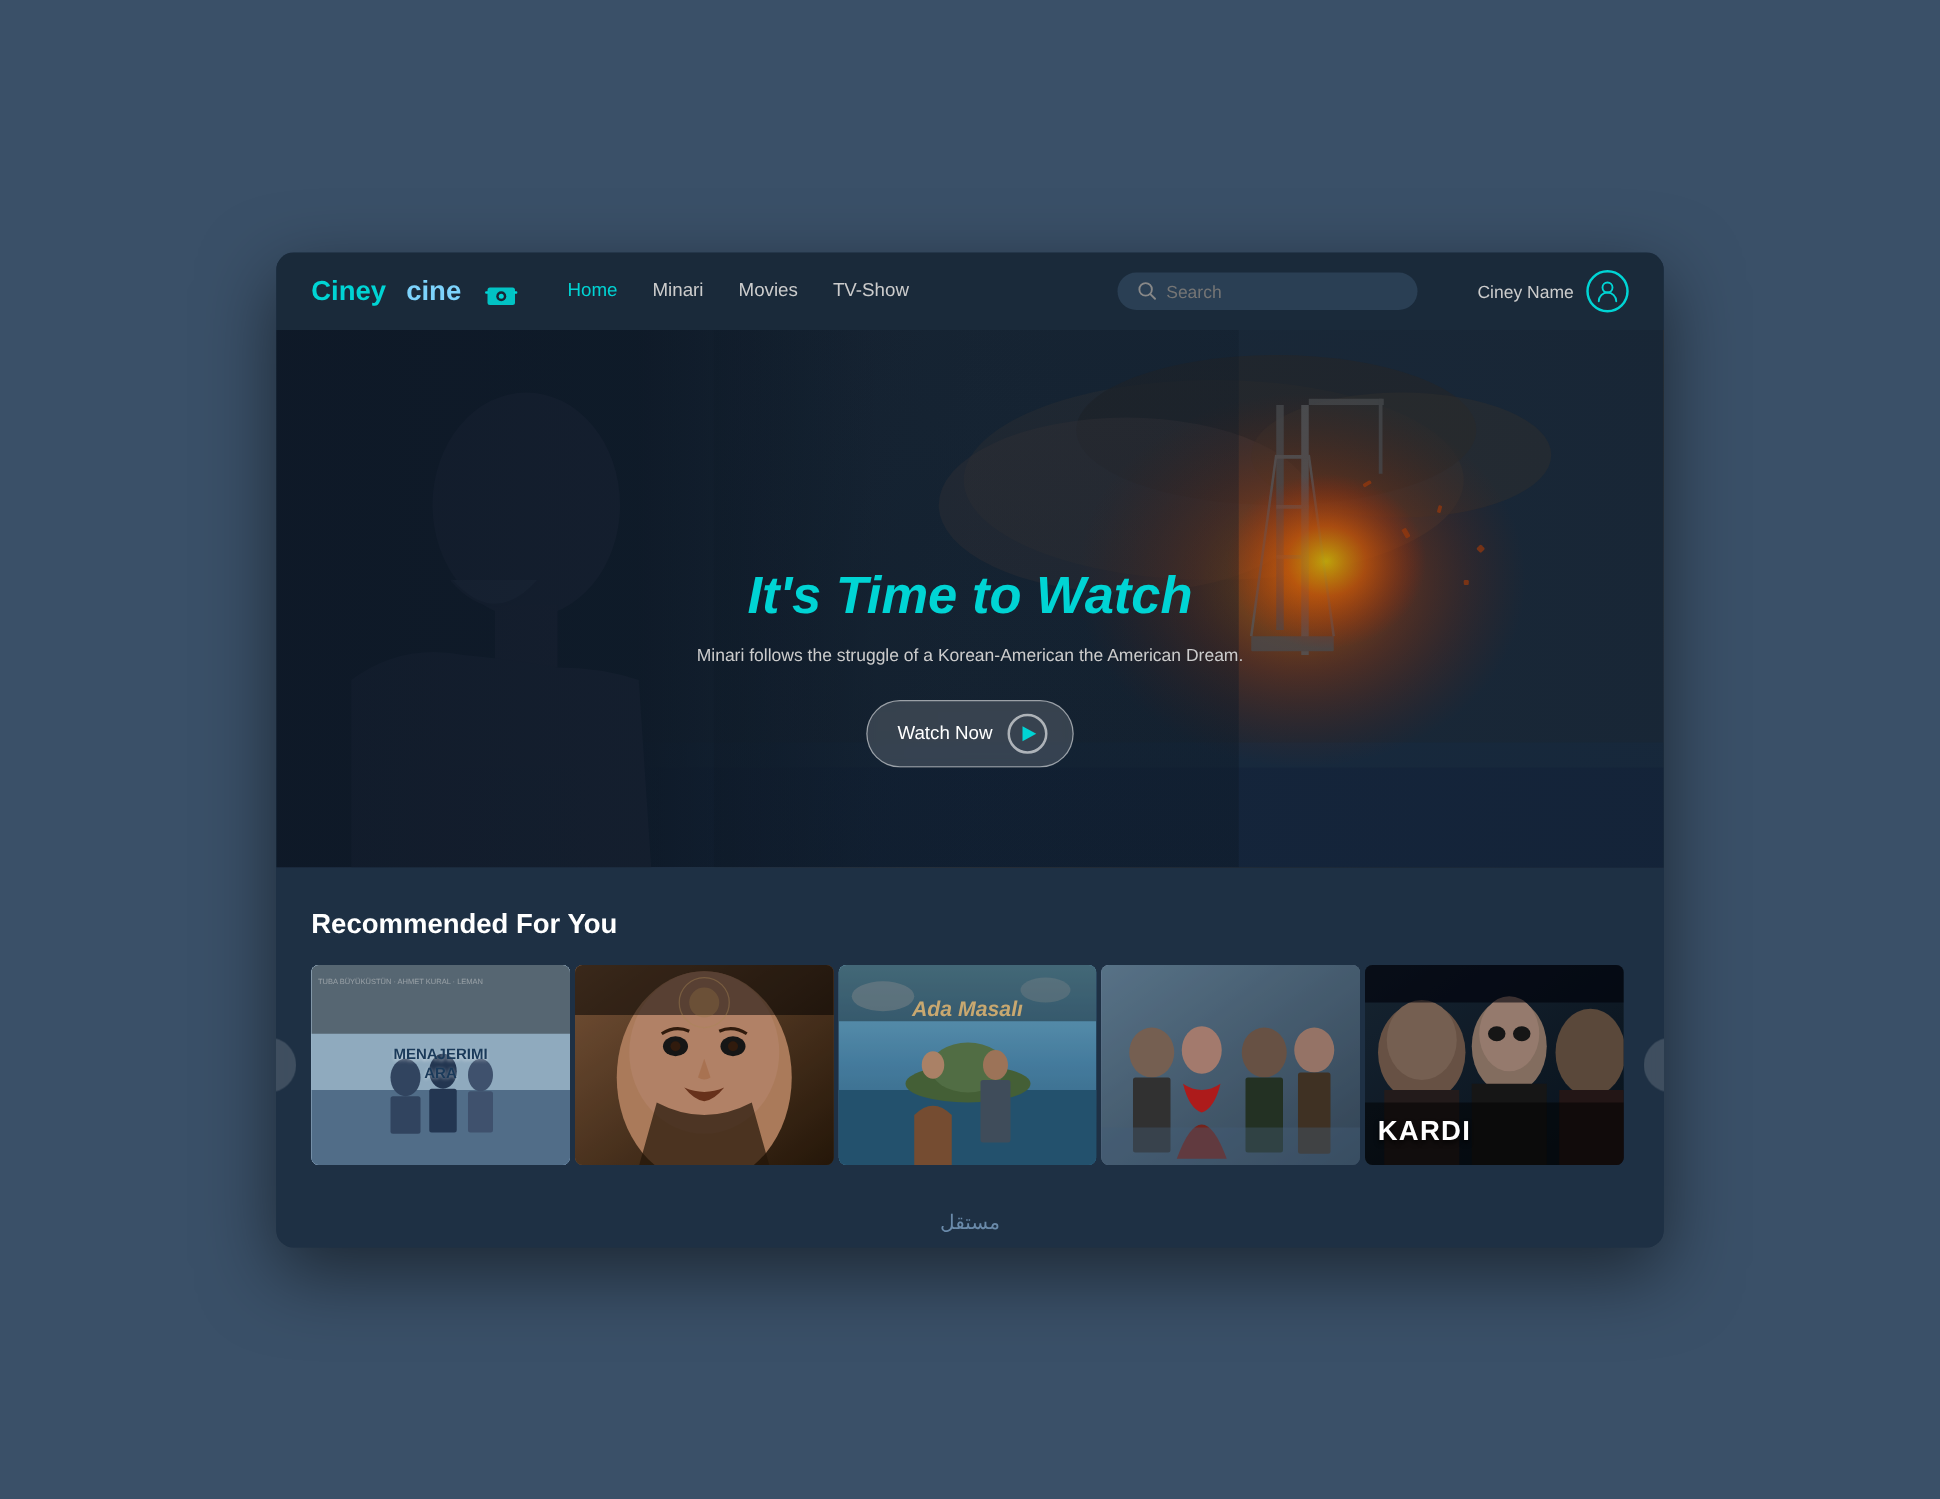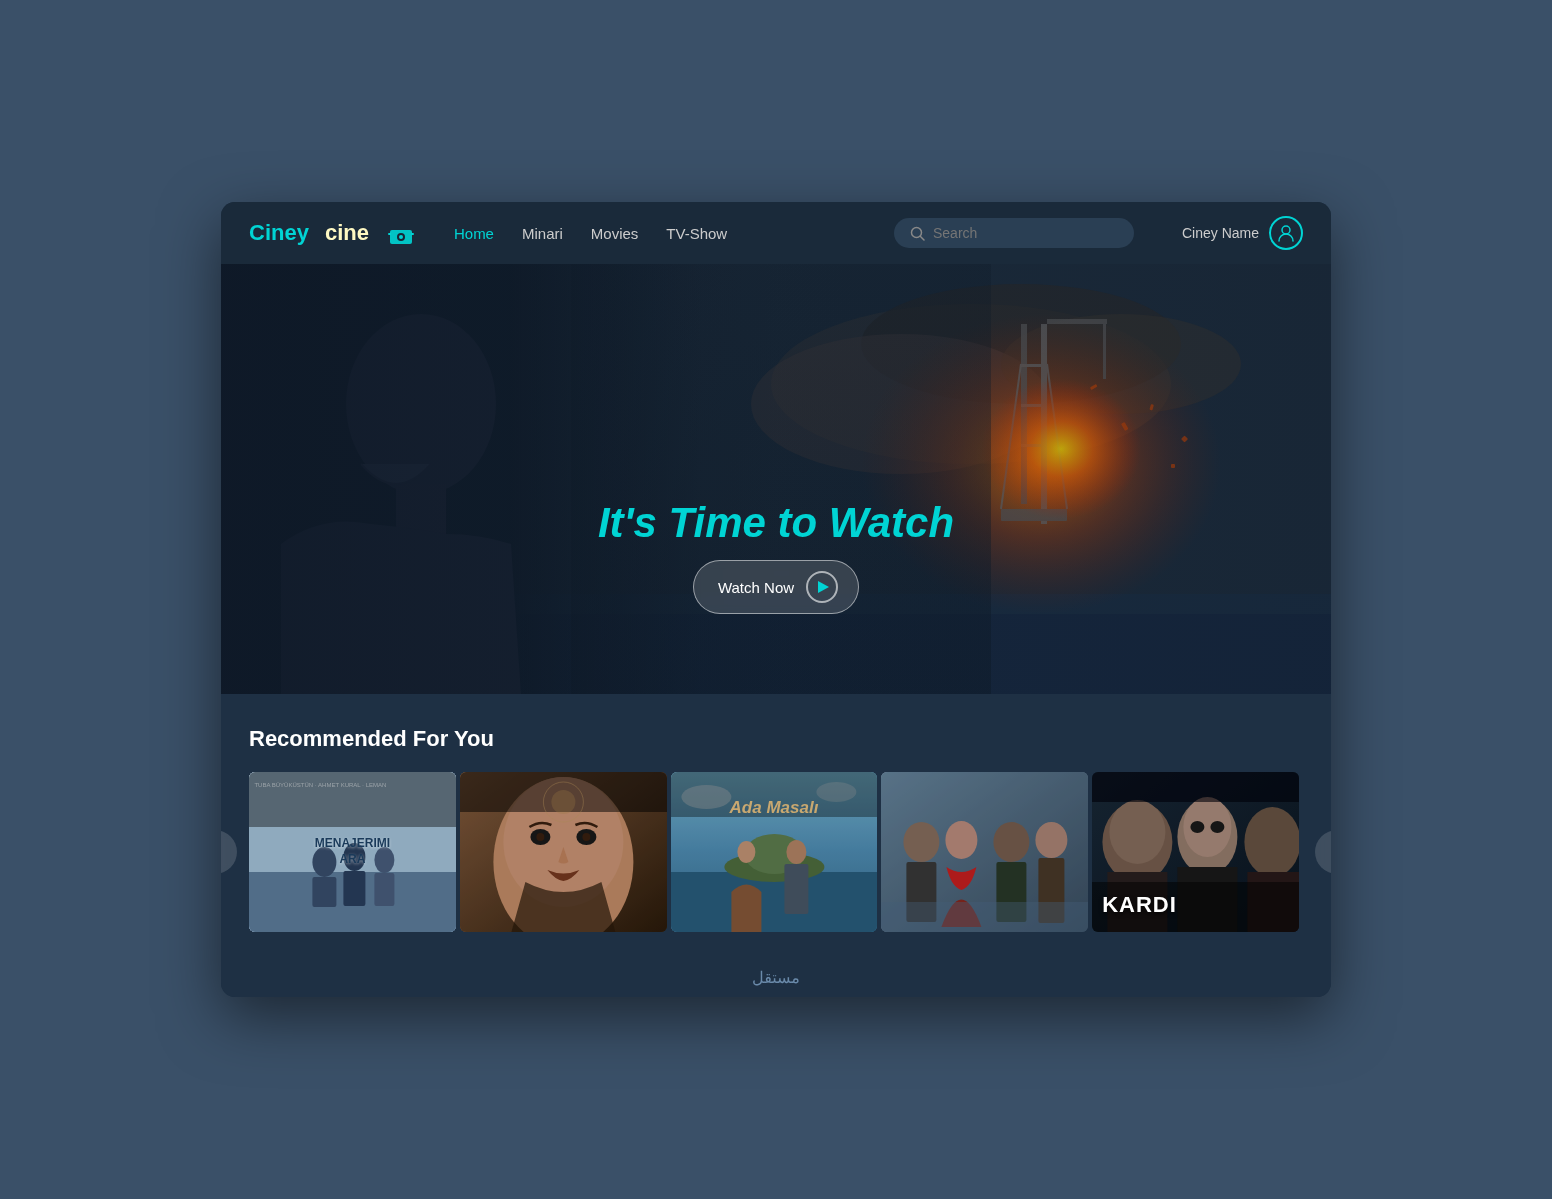--- a/index.html
+++ b/index.html
@@ -31,21 +31,21 @@
     .logo {
       display: flex;
       align-items: flex-end;
       gap: 16px;
       font-size: 22px;
       font-weight: 700;
       color: #fff;
       margin-right: 8px;
     }
     .logo .logo-ciney { color: #00d4d4; }
-    .logo .logo-cine { color: #fef9c3; }
+    .logo .logo-cine { color: #7dd3fc; }
     .logo-icon {
       width: 26px;
       height: 22px;
       margin-left: 3px;
     }
     .nav-links {
       display: flex;
       align-items: center;
       gap: 28px;
       flex: 1;
@@ -396,20 +396,21 @@
         <stop offset="0%" stop-color="#0d1a27" stop-opacity="0.3"></stop>
         <stop offset="100%" stop-color="#0d1a27" stop-opacity="0.5"></stop>
       </linearGradient>
       <rect x="350" y="0" width="420" height="430" fill="url(#centerOverlay)"></rect>
     </svg>
 
     <div class="hero-overlay"></div>
 
     <div class="hero-content">
       <h1 class="hero-title">It's Time to Watch</h1>
+      <p class="hero-desc">Minari follows the struggle of a Korean-American the American Dream.</p>
       <button class="watch-now-btn">
         <span>Watch Now</span>
         <div class="play-circle">
           <div class="play-triangle"></div>
         </div>
       </button>
     </div>
   </section>
 
   <section class="recommended">

